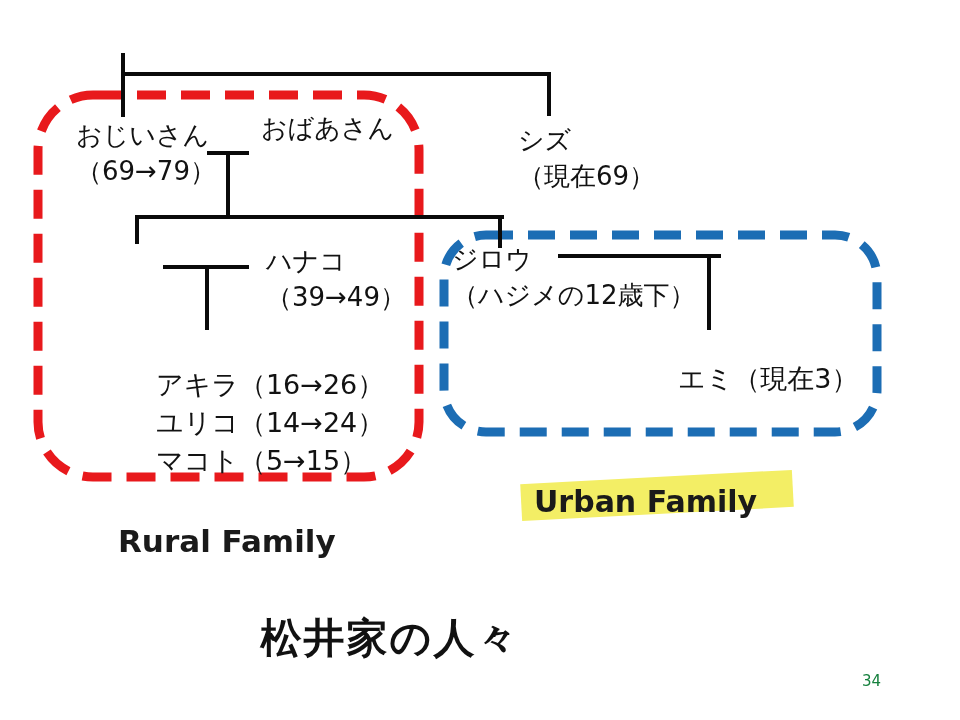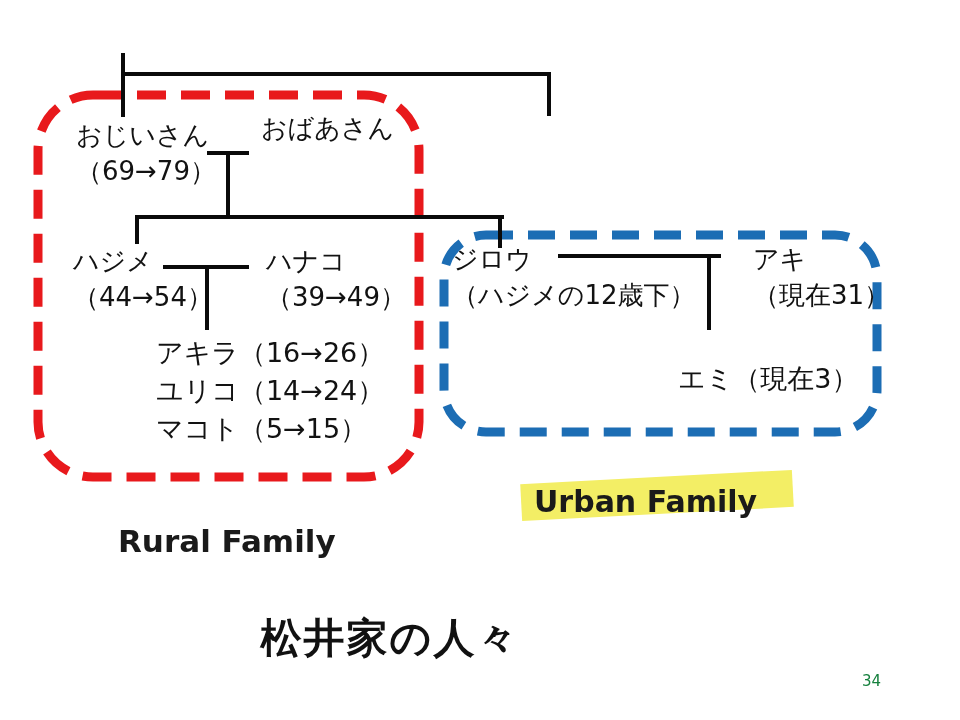--- a/index.html
+++ b/index.html
@@ -6,21 +6,21 @@
   .slide {
     position:relative; width:960px; height:720px; background:#ffffff;
     overflow:hidden; font-family:"DejaVu Sans","Liberation Sans",sans-serif;
     color:#121212;
     padding-left:32px;
   }
   .boxes { position:absolute; left:0; top:0; width:960px; height:720px; }
   .line { position:absolute; background:#0a0a0a; }
   .person { position:absolute; white-space:nowrap; font-size:26px; line-height:36px; color:#121212; }
   .person .detail { display:block; }
-  .children { position:absolute; white-space:nowrap; font-size:27px; line-height:38px; color:#121212; }
+  .children { position:absolute; white-space:nowrap; font-size:27px; line-height:38px; color:#121212;margin-top:32px; }
   .children span { display:block; }
   .emi { position:absolute; white-space:nowrap; font-size:27px; color:#121212; }
   .group-label { position:absolute; font-weight:700; white-space:nowrap; color:#1a1a1a; }
   .rural-label { left:118px; top:523px; font-size:31px; }
   .urban-label { left:534px; top:484px; font-size:30px; }
   .highlight {
     position:absolute; left:521px; top:477px; width:272px; height:37px;
     background:#f3ee65; transform:rotate(-3deg);
   }
   .title {
@@ -56,40 +56,36 @@
 
   <div class="person" style="left:76px; top:117px;">
     <span class="name">おじいさん</span>
     <span class="detail">（69→79）</span>
   </div>
 
   <div class="person" style="left:261px; top:110px;">
     <span class="name">おばあさん</span>
   </div>
 
+  <div class="person" style="left:518px; top:122px;">
+    <span class="name">シズ</span>
+    <span class="detail">（現在69）</span>
+  </div>
 
-  <div class="person" style="left:73px; top:243px;">
-    <span class="name">ハジメ</span>
-    <span class="detail">（44→54）</span>
-  </div>
 
   <div class="person" style="left:266px; top:243px;">
     <span class="name">ハナコ</span>
     <span class="detail">（39→49）</span>
   </div>
 
   <div class="person" style="left:452px; top:241px;">
     <span class="name">ジロウ</span>
     <span class="detail">（ハジメの12歳下）</span>
   </div>
 
-  <div class="person" style="left:753px; top:241px;">
-    <span class="name">アキ</span>
-    <span class="detail">（現在31）</span>
-  </div>
 
   <div class="children" style="left:156px; top:334px;">
     <span>アキラ（16→26）</span>
     <span>ユリコ（14→24）</span>
     <span>マコト（5→15）</span>
   </div>
 
   <div class="emi" style="left:678px; top:350px;margin-top:11px;">エミ（現在3）</div>
 
   <div class="highlight"></div>

